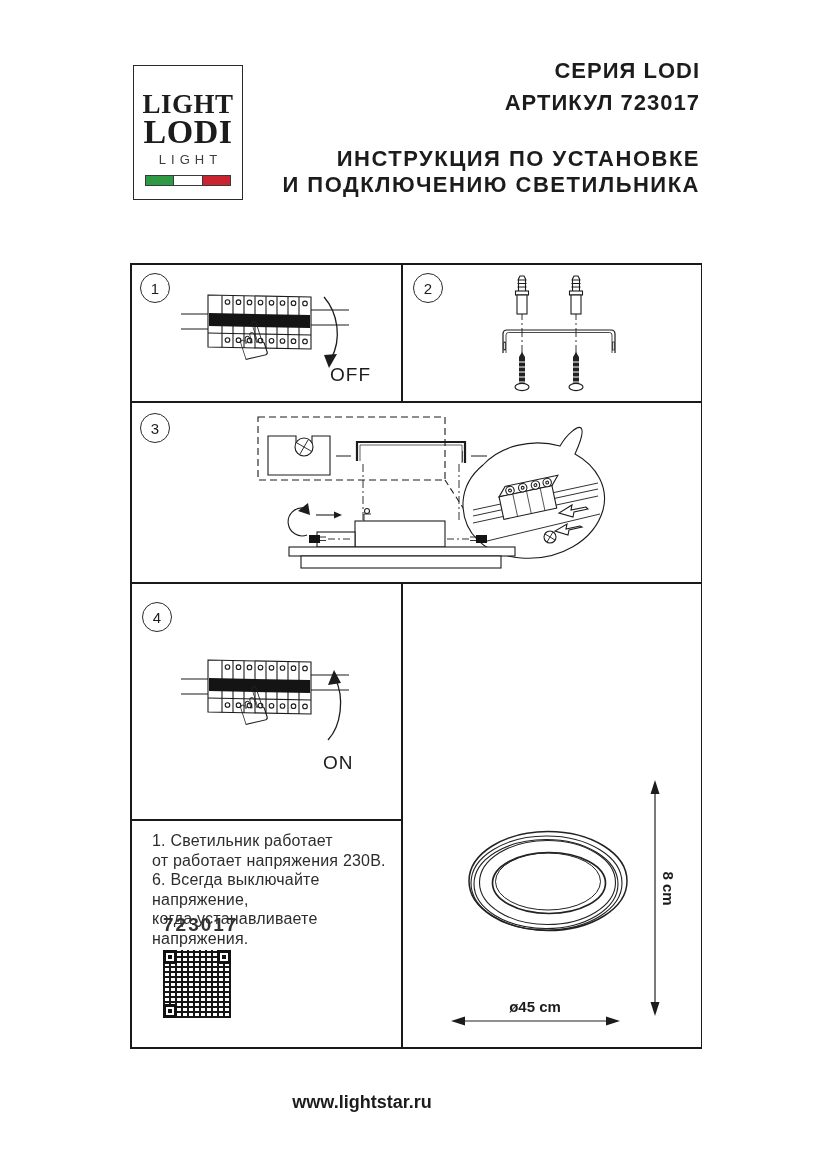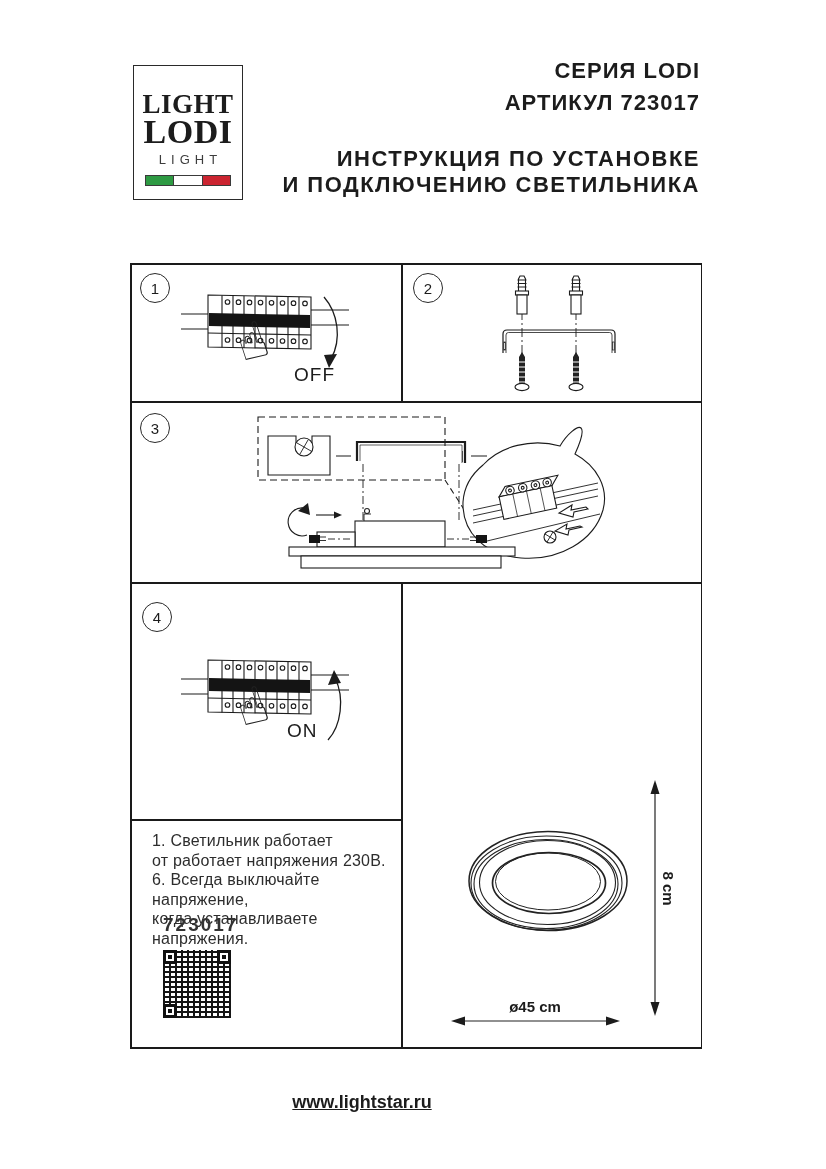--- a/index.html
+++ b/index.html
@@ -25,27 +25,27 @@
   .hdr-big{font-size:22px;letter-spacing:1.5px;}
 
   
   .line{background:#1a1a1a;}
 
   
   .badge{width:28px;height:28px;border:1.3px solid #2a2a2a;border-radius:50%;
          display:flex;align-items:center;justify-content:center;font-size:15px;background:#fff;}
 
   
-  .switch-label{font-size:19px;letter-spacing:1px;color:#1c1c1c;}
+  .switch-label{font-size:19px;letter-spacing:1px;color:#1c1c1c;margin-left:36px;}
   .hand{font-family:"DejaVu Sans",sans-serif;font-size:50px;line-height:50px;color:#222;
         transform:rotate(-18deg);}
   .notes{left:152px;top:831px;width:240px;font-size:16px;line-height:19.5px;letter-spacing:.2px;color:#2d2d2d;}
   .art-num{left:163px;top:914px;font-size:19px;font-weight:bold;letter-spacing:2px;color:#333;}
   .dim{font-size:15px;font-weight:bold;color:#1c1c1c;white-space:nowrap;}
-  .footer{left:0;top:1092px;width:724px;text-align:center;font-size:18px;font-weight:bold;text-decoration:underline;}
+  .footer{left:0;top:1092px;width:724px;text-align:center;font-size:18px;font-weight:bold;}
 
   
   .qr{left:163px;top:950px;width:68px;height:68px;background:
       repeating-linear-gradient(0deg,#161616 0 2px,transparent 2px 5px),
       repeating-linear-gradient(90deg,#161616 0 2px,#ffffff 2px 6px);}
   .qf{position:absolute;width:14px;height:14px;border:3px solid #111;background:#fff;box-sizing:border-box;}
   .qf i{display:block;width:4px;height:4px;background:#111;margin:2px;}
   svg{display:block;}
 </style>
 </head>
@@ -249,21 +249,21 @@
   </svg>
 
   <svg class="abs" style="left:178px;top:648px" width="175" height="125" viewBox="0 0 175 125">
     <use href="#sym-breaker"></use>
     <g>
       <path d="M150,92 C163,78 167,50 157,30" stroke="#1c1c1c" stroke-width="1.3" fill="none"></path>
       <polygon points="150,37 163,35 156,22" fill="#1c1c1c"></polygon>
     </g>
   </svg>
   <span class="abs hand" style="left:237px;top:682px">☝</span>
-  <span class="abs switch-label" style="left:287px;top:720px">ON</span>
+  <span class="abs switch-label" style="left:287px;top:752px">ON</span>
 
   <div class="abs notes">
     <div>1. Светильник работает</div>
     <div>от работает напряжения 230В.</div>
     <div>6. Всегда выключайте напряжение,</div>
     <div>когда устанавливаете напряжения.</div>
   </div>
   <div class="abs art-num">723017</div>
   <div class="abs qr">
     <span class="qf" style="left:0;top:0">

